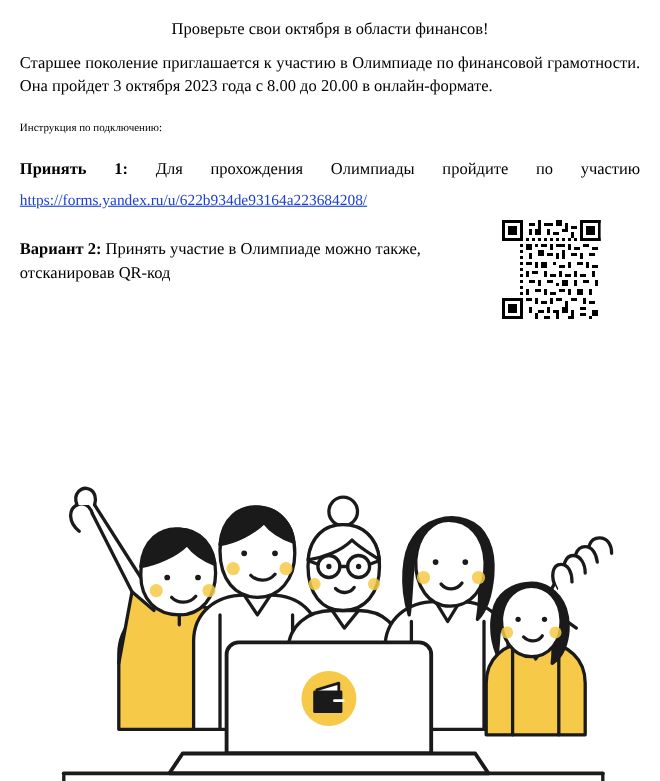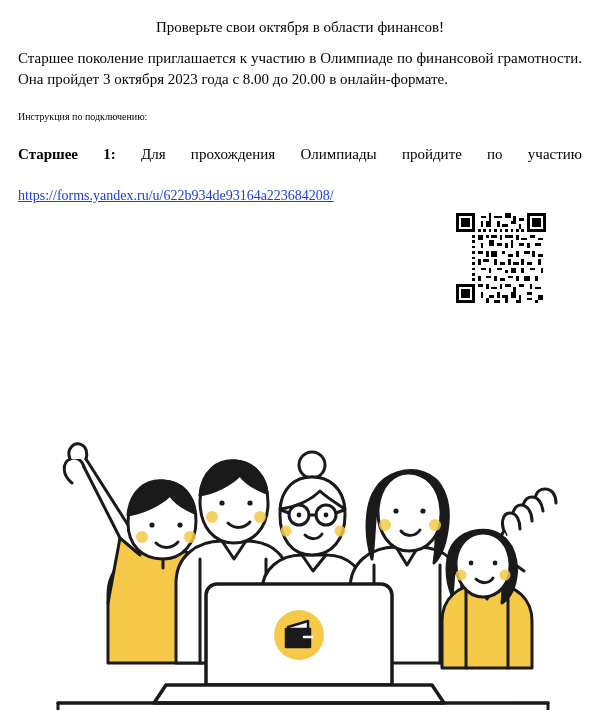--- a/index.html
+++ b/index.html
@@ -50,21 +50,21 @@
     text-align-last: justify;
   }
   .variant-label {
     font-weight: bold;
   }
   .doc-link {
     color: #1a3fd4;
     text-decoration: underline;
     font-size: 14px;
     display: inline-block;
-    margin-top: 20px;
+    margin-top: 7px;
     word-break: break-all;
   }
   .variant2-wrap {
     position: relative;
     margin-top: 22px;
     min-height: 80px;
   }
   .variant2-text {
     width: 400px;
     font-size: 15px;
@@ -91,27 +91,31 @@
 <div class="page">
 
   <h1 class="doc-title">Проверьте свои октября в области финансов!</h1>
 
   <p class="para">Старшее поколение приглашается к участию в Олимпиаде по финансовой грамотности. Она пройдет 3 октября 2023 года с 8.00 до 20.00 в онлайн-формате.</p>
 
   <p class="para-instr">Инструкция по подключению:</p>
 
   <div class="variant-block">
     <div class="variant-line">
-      <span class="variant-label">Старшее 1:</span>
+      <span class="variant-label">Принять 1:</span>
       <span>Для прохождения Олимпиады пройдите по участию</span>
     </div>
     <a class="doc-link" href="#">https://forms.yandex.ru/u/622b934de93164a223684208/</a>
   </div>
 
   <div class="variant2-wrap">
+    <div class="variant2-text">
+      <span class="variant-label">Вариант 2:</span>
+      <span>Принять участие в Олимпиаде можно также, отсканировав QR-код</span>
+    </div>
 
     <svg class="qr" viewBox="0 0 33 33" shape-rendering="crispEdges">
       <rect width="33" height="33" fill="#ffffff"></rect>
       <g fill="#000000">
 
         <rect x="0" y="0" width="7" height="1"></rect>
           <rect x="0" y="6" width="7" height="1"></rect>
         <rect x="0" y="0" width="1" height="7"></rect>
           <rect x="6" y="0" width="1" height="7"></rect>
         <rect x="2" y="2" width="3" height="3"></rect>

